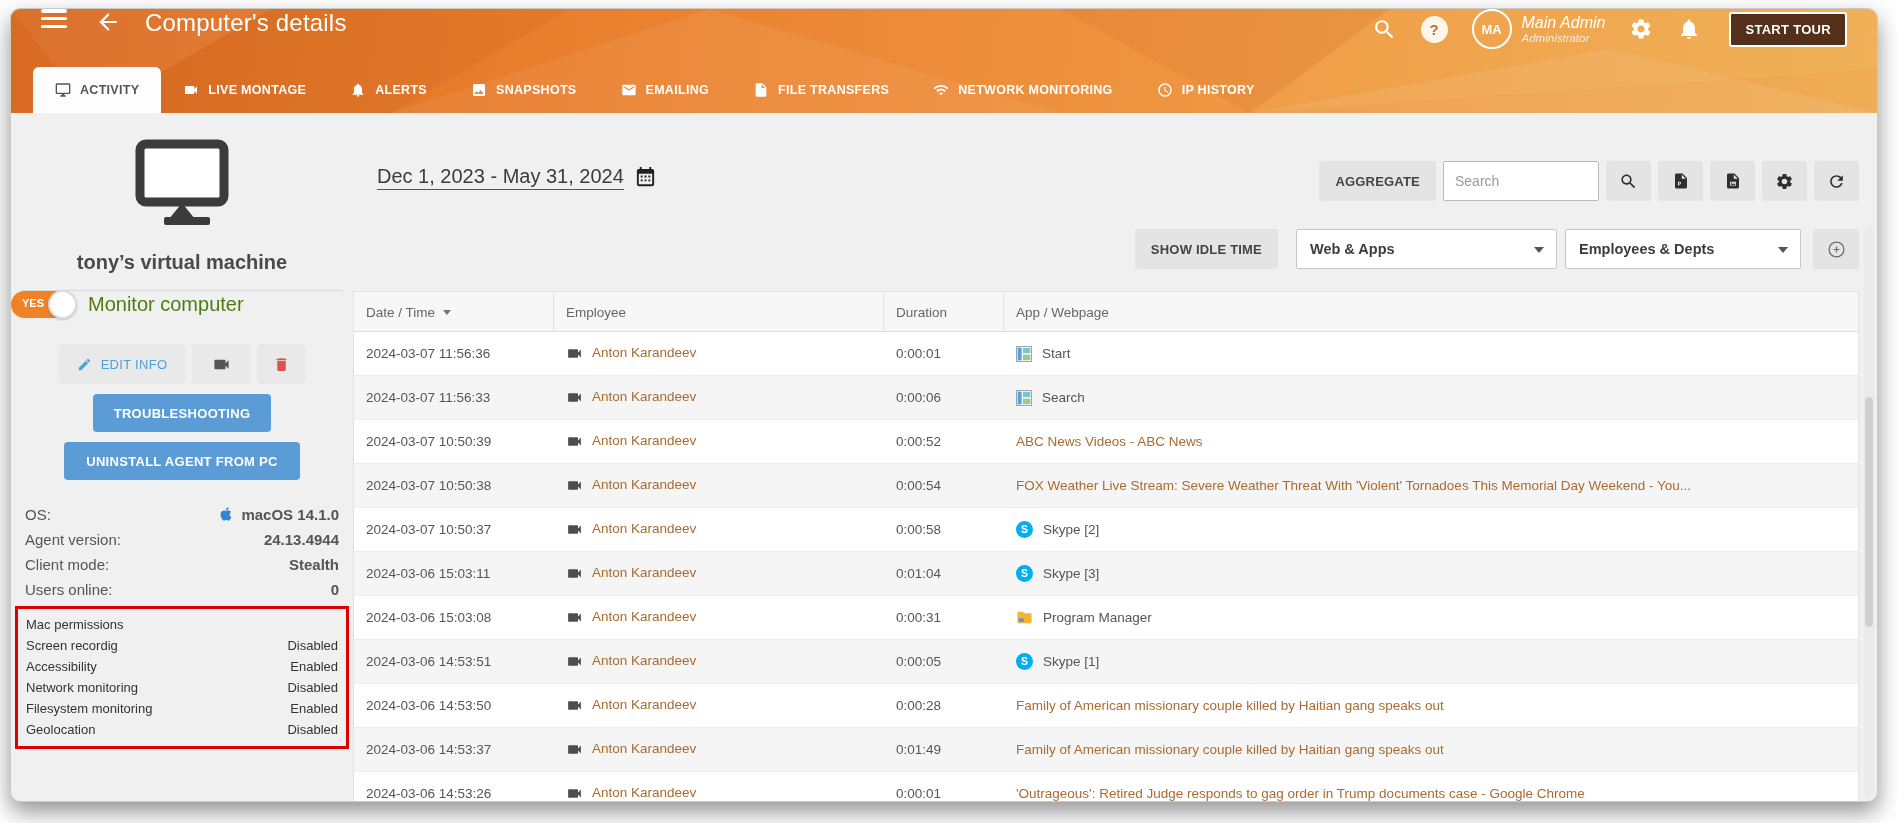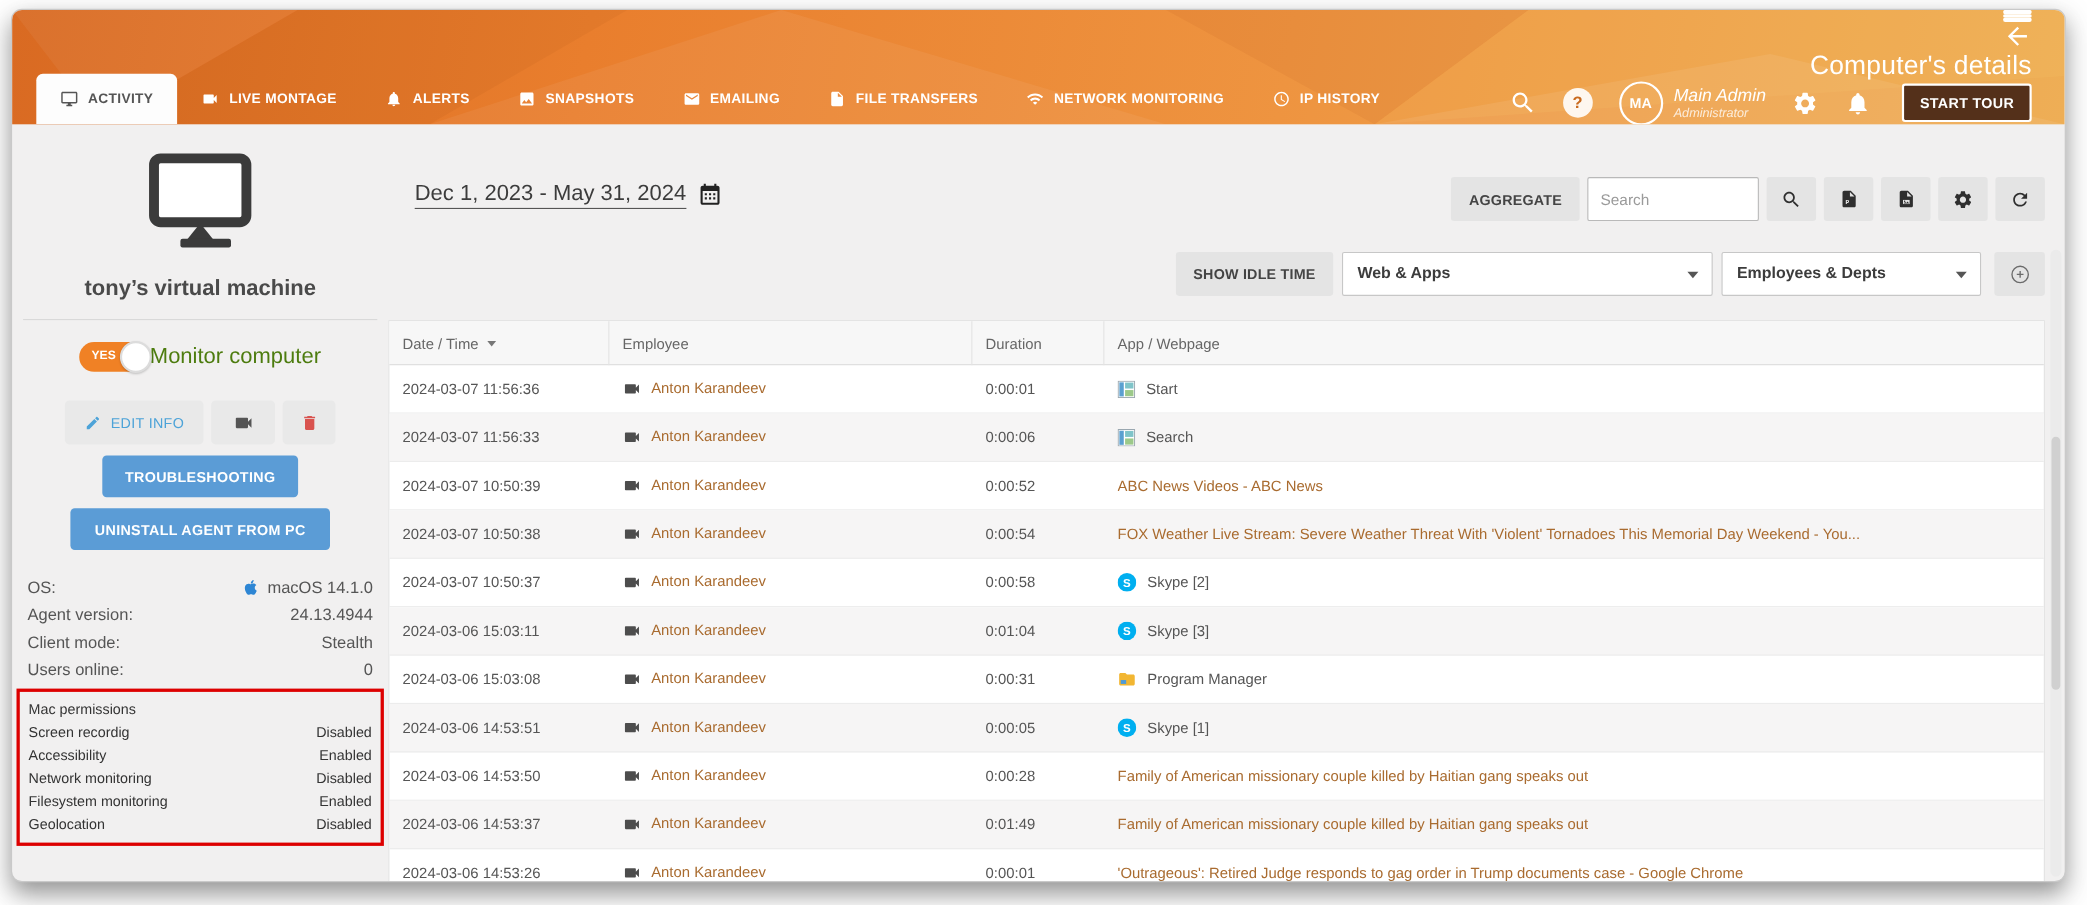--- a/index.html
+++ b/index.html
@@ -5,21 +5,21 @@
   * { margin:0; padding:0; box-sizing:border-box; }
   html,body { width:1897px; height:823px; background:#ffffff; font-family:"Liberation Sans","DejaVu Sans",sans-serif; overflow:hidden; }
   .window {
     position:absolute; left:10px; top:8px; width:1868px; height:794px;
     border:1px solid #c9c9c9; border-radius:10px; overflow:hidden;
     background:#f1f0f0; box-shadow:0 10px 22px rgba(60,60,60,.55);
   }
   
   .hdr { position:relative; height:104px; background:linear-gradient(100deg,#d96a22 0%,#e97e2d 28%,#ee9440 62%,#eeae56 100%); overflow:hidden; }
   .hdr svg.poly { position:absolute; inset:0; width:100%; height:100%; pointer-events:none; }
-  .hdr-top { position:relative; display:flex; align-items:flex-end; height:58px; padding:0 30px; z-index:2;flex-direction:column; }
+  .hdr-top { position:relative; display:flex; align-items:flex-start; height:58px; padding:0 30px; z-index:2; }
   .burger { width:26px; height:19px; display:flex; flex-direction:column; justify-content:space-between; cursor:pointer; }
   .burger i { height:3.5px; background:#fff; border-radius:2px; }
   .backarrow { margin-left:28px; color:#fff; display:flex; cursor:pointer; }
   .page-title { margin-left:24px; color:#fff; font-size:24px; font-weight:400; letter-spacing:.2px; }
   .hdr-right { margin-left:auto; display:flex; align-items:center; gap:24px; }
   .hicon { color:#fff; display:flex; cursor:pointer; }
   .help-circle { width:27px; height:27px; border-radius:50%; background:rgba(255,255,255,.9); color:#c96a1e; font-weight:700; font-size:15px; display:flex; align-items:center; justify-content:center; cursor:pointer; }
   .userbox { display:flex; align-items:center; gap:10px; cursor:pointer; }
   .avatar { width:40px; height:40px; border-radius:50%; border:2px solid #fff; color:#fff; font-size:13px; font-weight:700; display:flex; align-items:center; justify-content:center; }
   .uname { color:#fff; font-style:italic; font-size:16px; line-height:18px; }
@@ -31,51 +31,51 @@
   .tab svg { flex:0 0 auto; }
   .tab.active { background:#fdfdfd; color:#555; border-radius:6px 6px 0 0; }
   
   .content { display:flex; height:690px; position:relative; }
   .sidebar { width:342px; flex:0 0 342px; padding-top:26px; }
   .main { flex:1; min-width:0; position:relative; }
   
   .pc-icon { display:flex; justify-content:center; }
   .pc-name { text-align:center; margin-top:24px; font-size:20px; font-weight:700; color:#4a4a4a; }
   .side-div { border-bottom:1px solid #d9d9d9; margin:16px 10px 0 10px; }
-  .toggle-row { display:flex; align-items:center; justify-content:center; gap:0; margin-top:20px; }
+  .toggle-row { display:flex; align-items:center; gap:13px; }
   .toggle { position:relative; width:64px; height:27px; border-radius:14px; background:#f08125; cursor:pointer; }
   .toggle .yes { position:absolute; left:11px; top:6px; color:#fff; font-size:11px; font-weight:700; }
   .toggle .knob { position:absolute; right:-2px; top:-1px; width:29px; height:29px; border-radius:50%; background:#fff; border:2px solid #dcdcdc; box-shadow:0 1px 2px rgba(0,0,0,.2); }
   .toggle-label { font-size:20px; color:#4d7c0f; }
   .btn-row { display:flex; justify-content:center; gap:7px; margin-top:26px; }
   .gbtn { background:#e9e9e9; border:none; border-radius:4px; height:40px; display:flex; align-items:center; justify-content:center; cursor:pointer; }
   .edit-info { padding:0 18px; gap:9px; color:#4da3d8; font-weight:400; font-size:13px; letter-spacing:.3px;text-align:center; }
   .cam-btn { width:58px; color:#555; }
   .trash-btn { width:48px; color:#d9534f; }
   .bluebtn { display:block; margin:10px auto 0; background:#5b9cd6; color:#fff; border:none; border-radius:4px; font-weight:700; font-size:13px; letter-spacing:.3px; height:38px; cursor:pointer; }
   .uninstall { width:236px; }
   .troubleshoot { width:178px; }
   .info-list { margin:22px 14px 0 14px; }
   .info-row { display:flex; justify-content:space-between; align-items:center; height:25px; font-size:15px; color:#555; }
-  .info-val { display:flex; align-items:flex-start; gap:7px; }
+  .info-val { display:flex; align-items:flex-start; gap:7px;font-weight:bold; }
   .perm-box { margin:4px 4px 0 4px; border:3px solid #dd0000; padding:5px 8px 6px 8px; background:transparent; }
   .perm-line { display:flex; justify-content:space-between; font-size:13px; color:#333; line-height:21px; }
   
   .main-top { display:flex; justify-content:space-between; align-items:flex-start; padding:44px 18px 0 24px; }
   .date-range { display:flex; align-items:center; gap:10px; margin-top:8px; cursor:pointer; }
   .date-range .txt { font-size:20px; color:#3c3c3c; border-bottom:1px solid #555; padding-bottom:1px; }
   .toolbar1 { display:flex; gap:7px; margin-top:4px; }
   .tbtn { height:40px; background:#e4e4e4; border:none; border-radius:3px; color:#2f2f2f; display:flex; align-items:center; justify-content:center; cursor:pointer; }
   .tbtn.text { padding:0 16px; font-size:13px; font-weight:700; color:#444; letter-spacing:.2px; }
   .tbtn.icon { width:45px; }
   .search-input { width:156px; height:40px; border:1px solid #b9b9b9; border-radius:2px; padding:0 11px; font-size:14px; color:#444; background:#fff; font-family:inherit; }
   .search-input::placeholder { color:#9a9a9a; }
   .filters-row { display:flex; justify-content:flex-end; align-items:center; gap:8px; padding:28px 18px 0 0; }
   .select { position:relative; height:40px; background:#fff; border:1px solid #c7c7c7; border-radius:2px; display:flex; align-items:center; padding:0 30px 0 13px; font-size:14.5px; font-weight:700; color:#3c3c3c; cursor:pointer; }
-  .select.w1 { width:337px; } .select.w2 { width:236px; }
+  .select.w1 { width:261px;margin-left:10px; } .select.w2 { width:236px; }
   .select .caret { position:absolute; right:12px; top:17px; width:0; height:0; border-left:5px solid transparent; border-right:5px solid transparent; border-top:6px solid #555; }
   .plus-btn { width:46px; height:40px; margin-left:4px; }
   
   .table { margin:22px 18px 0 0; background:#fff; border:1px solid #e2e2e2; }
   .trow { display:grid; grid-template-columns:200px 330px 120px 1fr; align-items:center; }
   .thead { height:40px; background:#f7f7f7; border-bottom:1px solid #ddd; color:#666; font-size:13.5px; }
   .thead .cell { display:flex; align-items:center; gap:8px; height:40px; border-right:1px solid #e3e3e3; padding:0 12px; }
   .thead .cell:last-child { border-right:none; }
   .sort-caret { width:0; height:0; border-left:4.5px solid transparent; border-right:4.5px solid transparent; border-top:5.5px solid #777; }
   .tbody .trow { height:44px; border-bottom:1px solid #ececec; font-size:13.5px; color:#555; }

